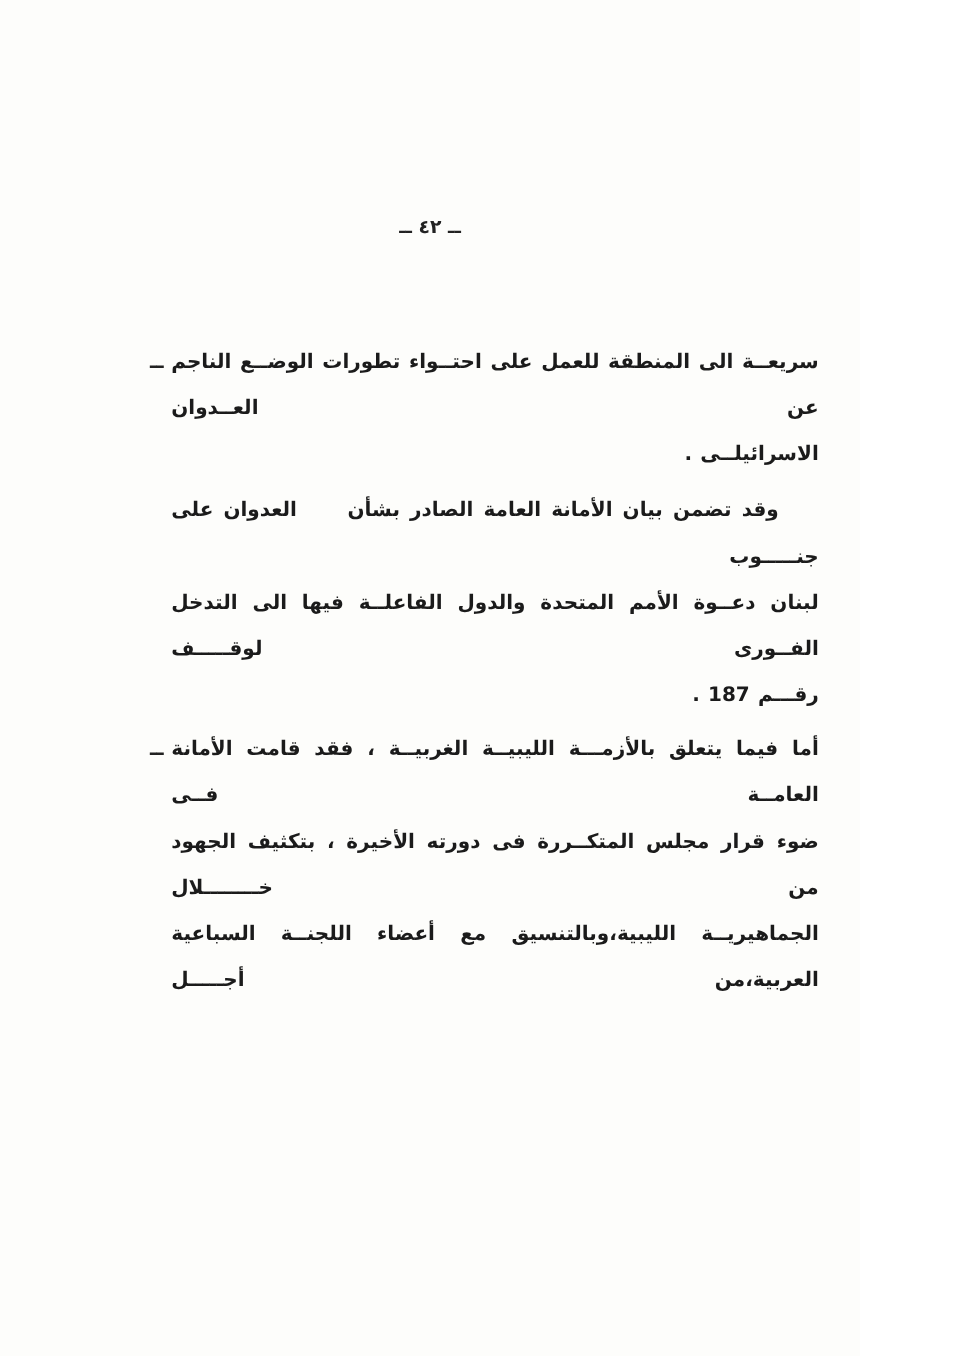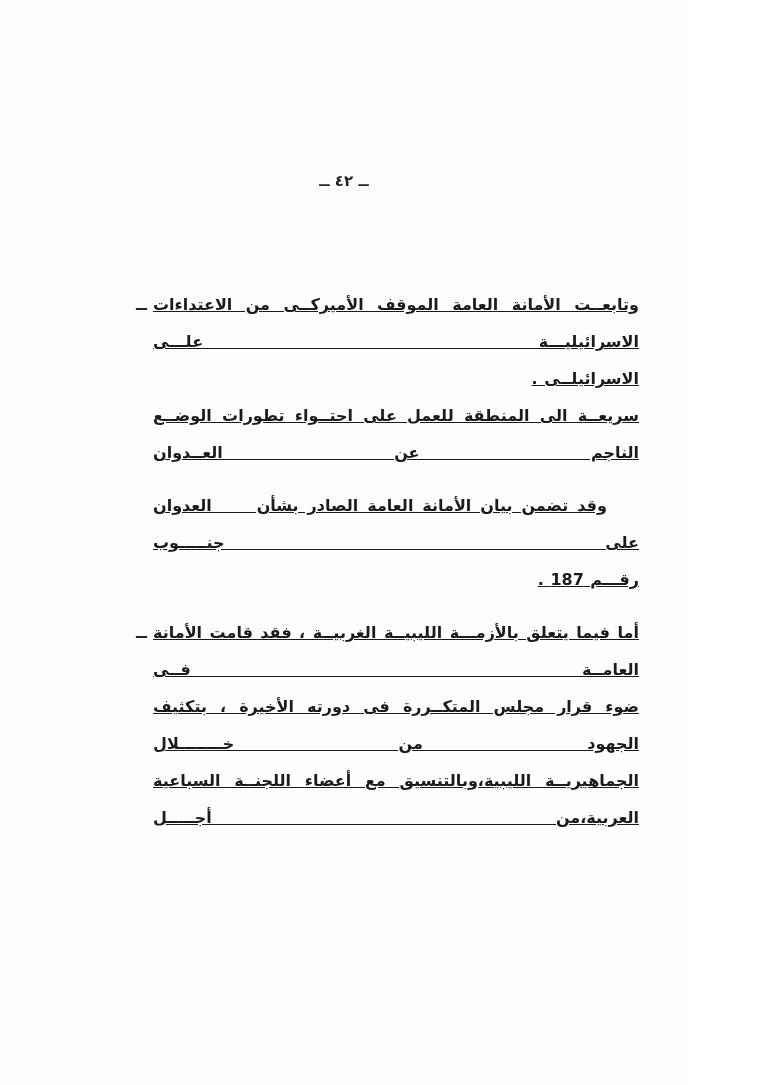--- a/index.html
+++ b/index.html
@@ -31,22 +31,21 @@
     position: absolute;
     top: 270px;
     left: 137px;
     width: 518px;
     direction: rtl;
     font-size: 16px;
     font-weight: 700;
   }
   .para {
     position: relative;
-    margin: 16px;
-    text-decoration: underline;
+    margin: 0;
   }
   .para.p2 { margin-top: 8px; }
   .para.p3 { margin-top: 6px; }
   .marker {
     position: absolute;
     left: -17px;
     top: 0;
     line-height: 37px;
     font-weight: 700;
     color: #222;
@@ -64,28 +63,28 @@
 <body>
 
 <div class="page">
 
   <div class="pagenum" dir="rtl">ــ  ٤٢  ــ</div>
 
   <div class="content">
 
     <div class="para p1">
       <span class="marker">ــ</span>
-      <div class="line just">وتابعــت الأمانة العامة الموقف الأميركــى من الاعتداءات الاسرائيليـــة علـــى</div>
+      <div class="line just">سريعــة الى المنطقة للعمل على احتــواء تطورات الوضــع الناجم عن العــدوان</div>
       <div class="line end">الاسرائيلــى .</div>
-      <div class="line just">سريعــة الى المنطقة للعمل على احتــواء تطورات الوضــع الناجم عن العــدوان</div>
     </div>
 
     <div class="para p2">
       <span class="marker"></span>
       <div class="line just indent">وقد تضمن بيان الأمانة العامة الصادر بشأن&nbsp;&nbsp;&nbsp;&nbsp; العدوان على جنـــــوب</div>
+      <div class="line just">لبنان دعــوة الأمم المتحدة والدول الفاعلــة فيها الى التدخل الفــورى لوقـــــف</div>
       <div class="line end">رقـــم 187 .</div>
     </div>
 
     <div class="para p3">
       <span class="marker">ــ</span>
       <div class="line just">أما فيما يتعلق بالأزمـــة الليبيــة الغربيــة ، فقد قامت الأمانة العامــة فــى</div>
       <div class="line just">ضوء قرار مجلس المتكــررة فى دورته الأخيرة ، بتكثيف الجهود من خــــــــلال</div>
       <div class="line just">الجماهيريــة الليبية،وبالتنسيق مع أعضاء اللجنــة السباعية العربية،من أجـــــل</div>
 
     </div>

